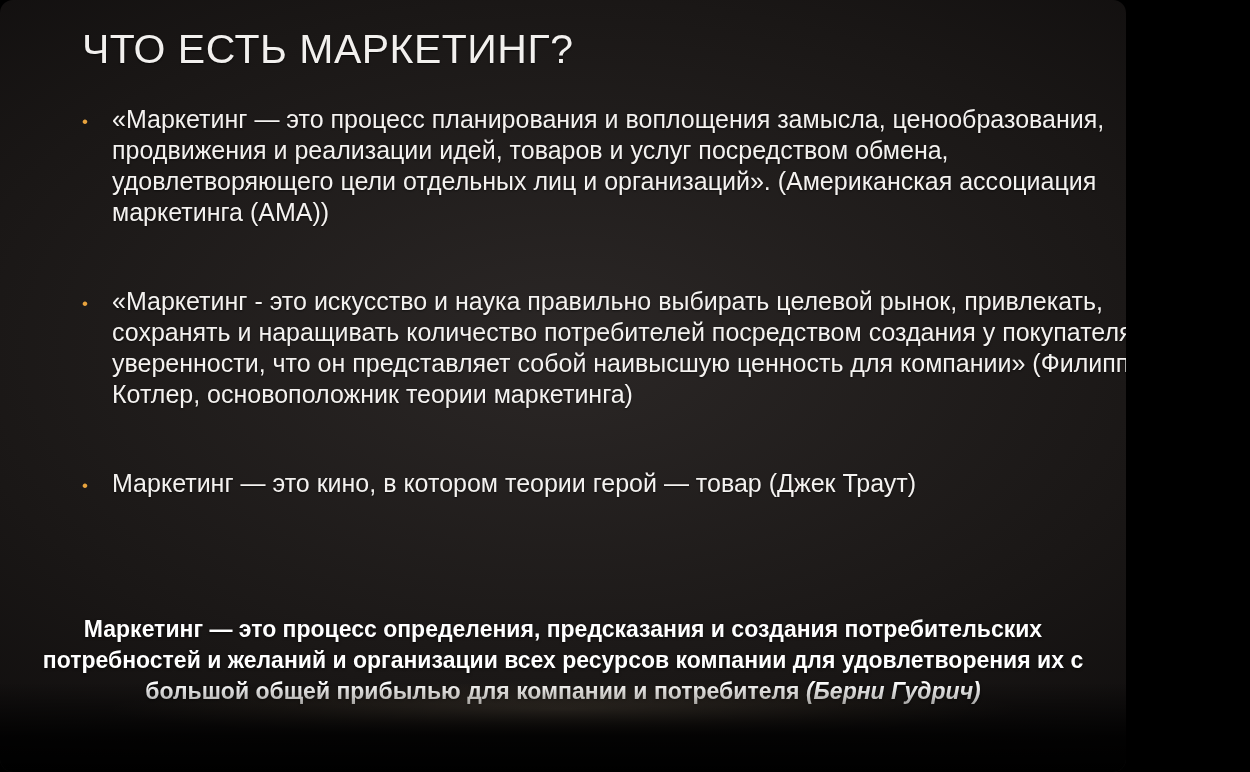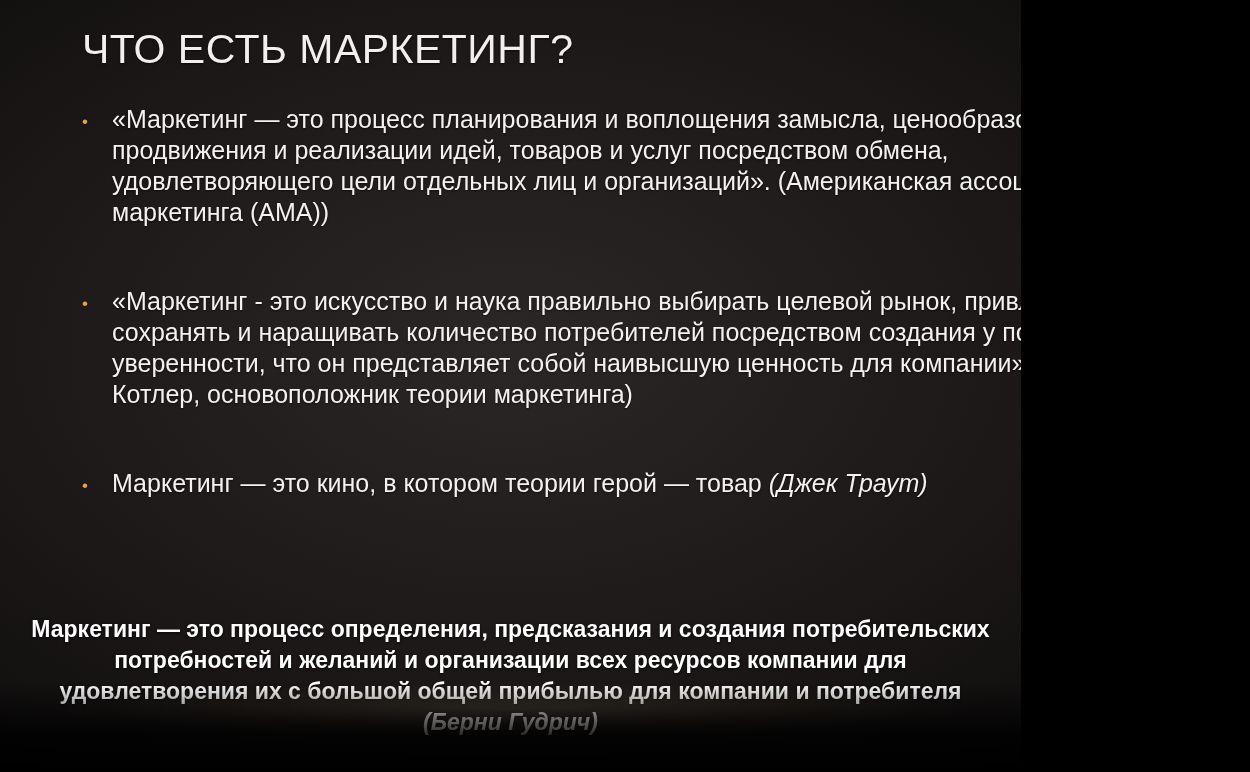--- a/index.html
+++ b/index.html
@@ -2,26 +2,27 @@
 <html lang="ru"><head>
 <meta charset="utf-8">
 <style>
   html, body {
     margin: 0;
     padding: 0;
     background: #000;
   }
   .slide {
     position: relative;
-    width: 1021px;
+    width: 1126px;
     height: 772px;
     background: radial-gradient(ellipse 120% 100% at 50% 45%, #2b2726 0%, #1a1716 45%, #0d0b0b 75%, #050404 100%);
     overflow: hidden;
     font-family: "Liberation Sans", sans-serif;
     color: #ffffff;
+    border-radius: 13px;
   }
   .slide-title {
     position: absolute;
     left: 82px;
     top: 26px;
     font-size: 41px;
     font-weight: 400;
     letter-spacing: 0.5px;
     color: #f2f0ee;
     text-shadow: 0 1px 2px rgba(0,0,0,0.6);
@@ -50,21 +51,20 @@
     line-height: 1;
   }
   .bullet-text {
     flex: 1 1 auto;
     font-size: 25px;
     line-height: 31px;
     color: #f4f2f0;
     text-shadow: 0 1px 2px rgba(0,0,0,0.55);
   }
   .bullet-text .cite {
-    font-style: italic;
     text-align: right;
   }
   .footer {
     position: absolute;
     left: 0;
     right: 0;
     top: 614px;
     text-align: center;
     padding: 0 28px;
     font-size: 23px;

